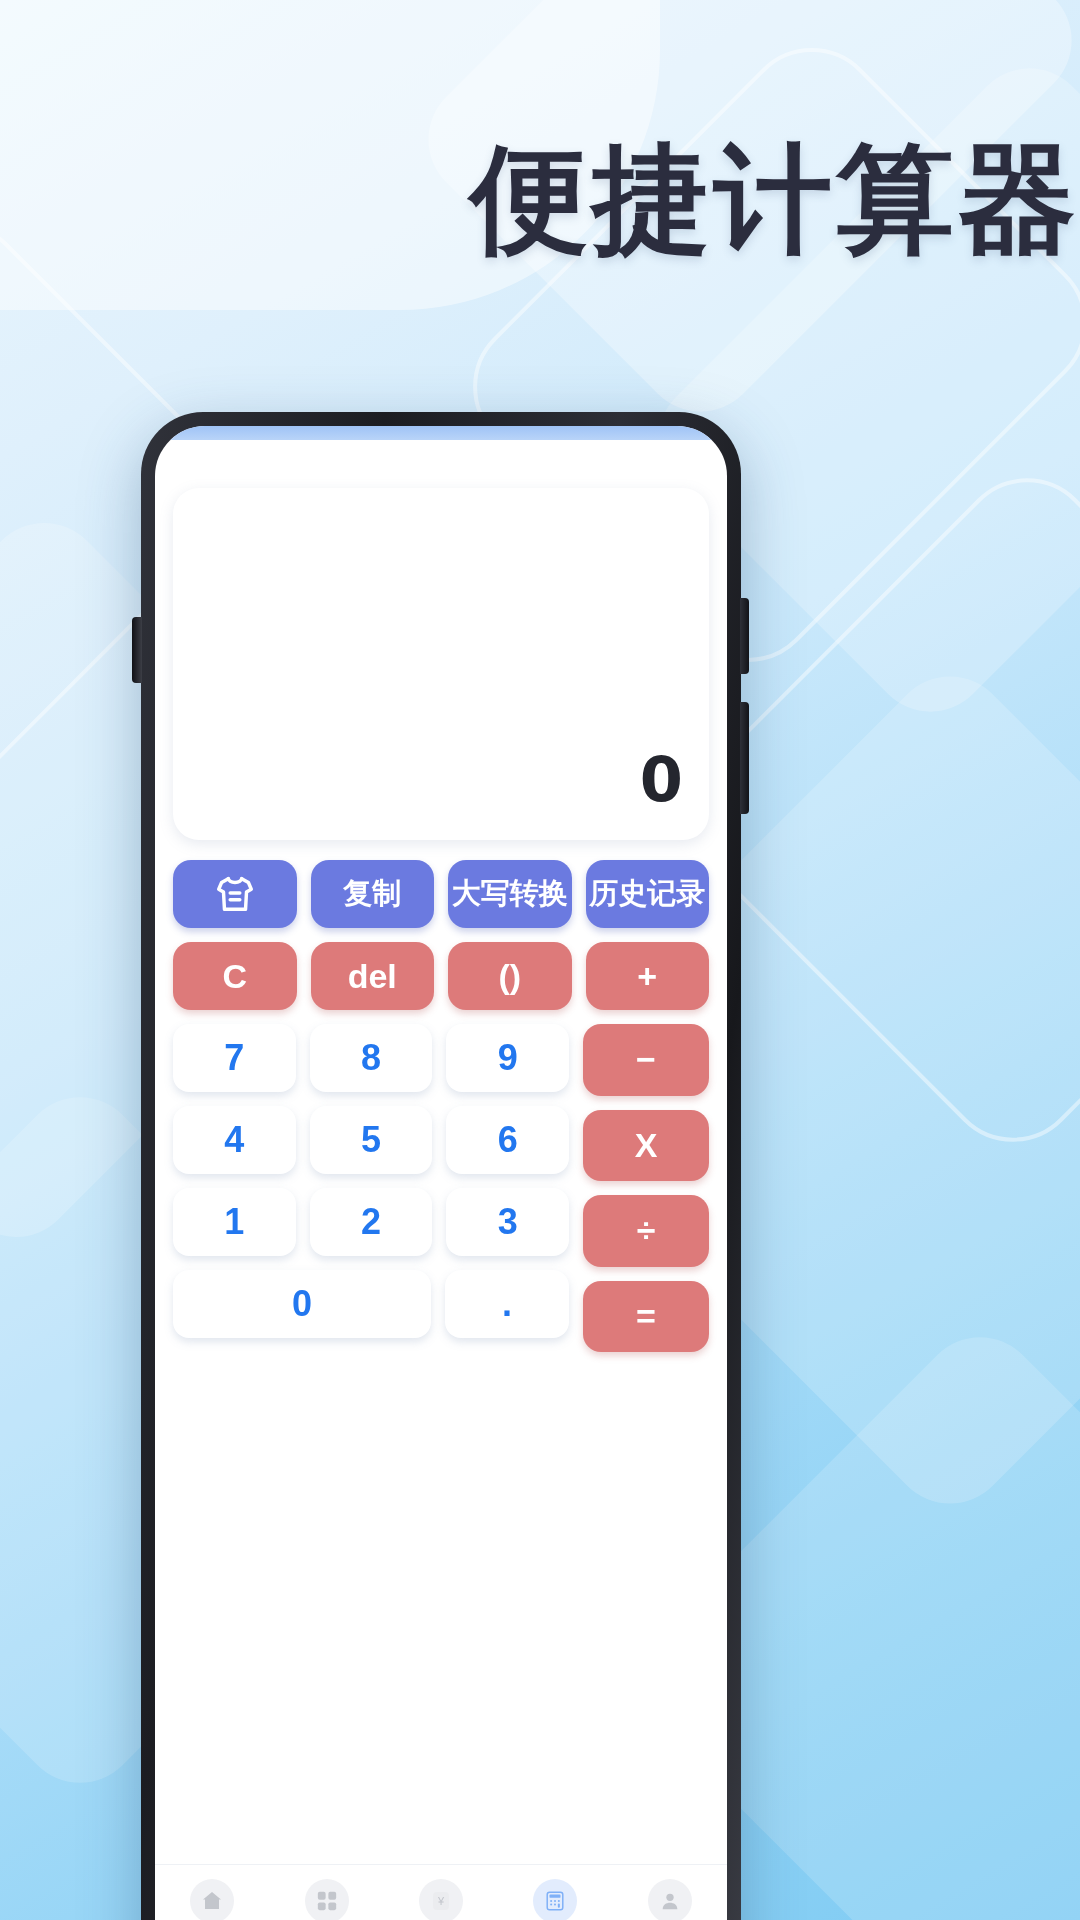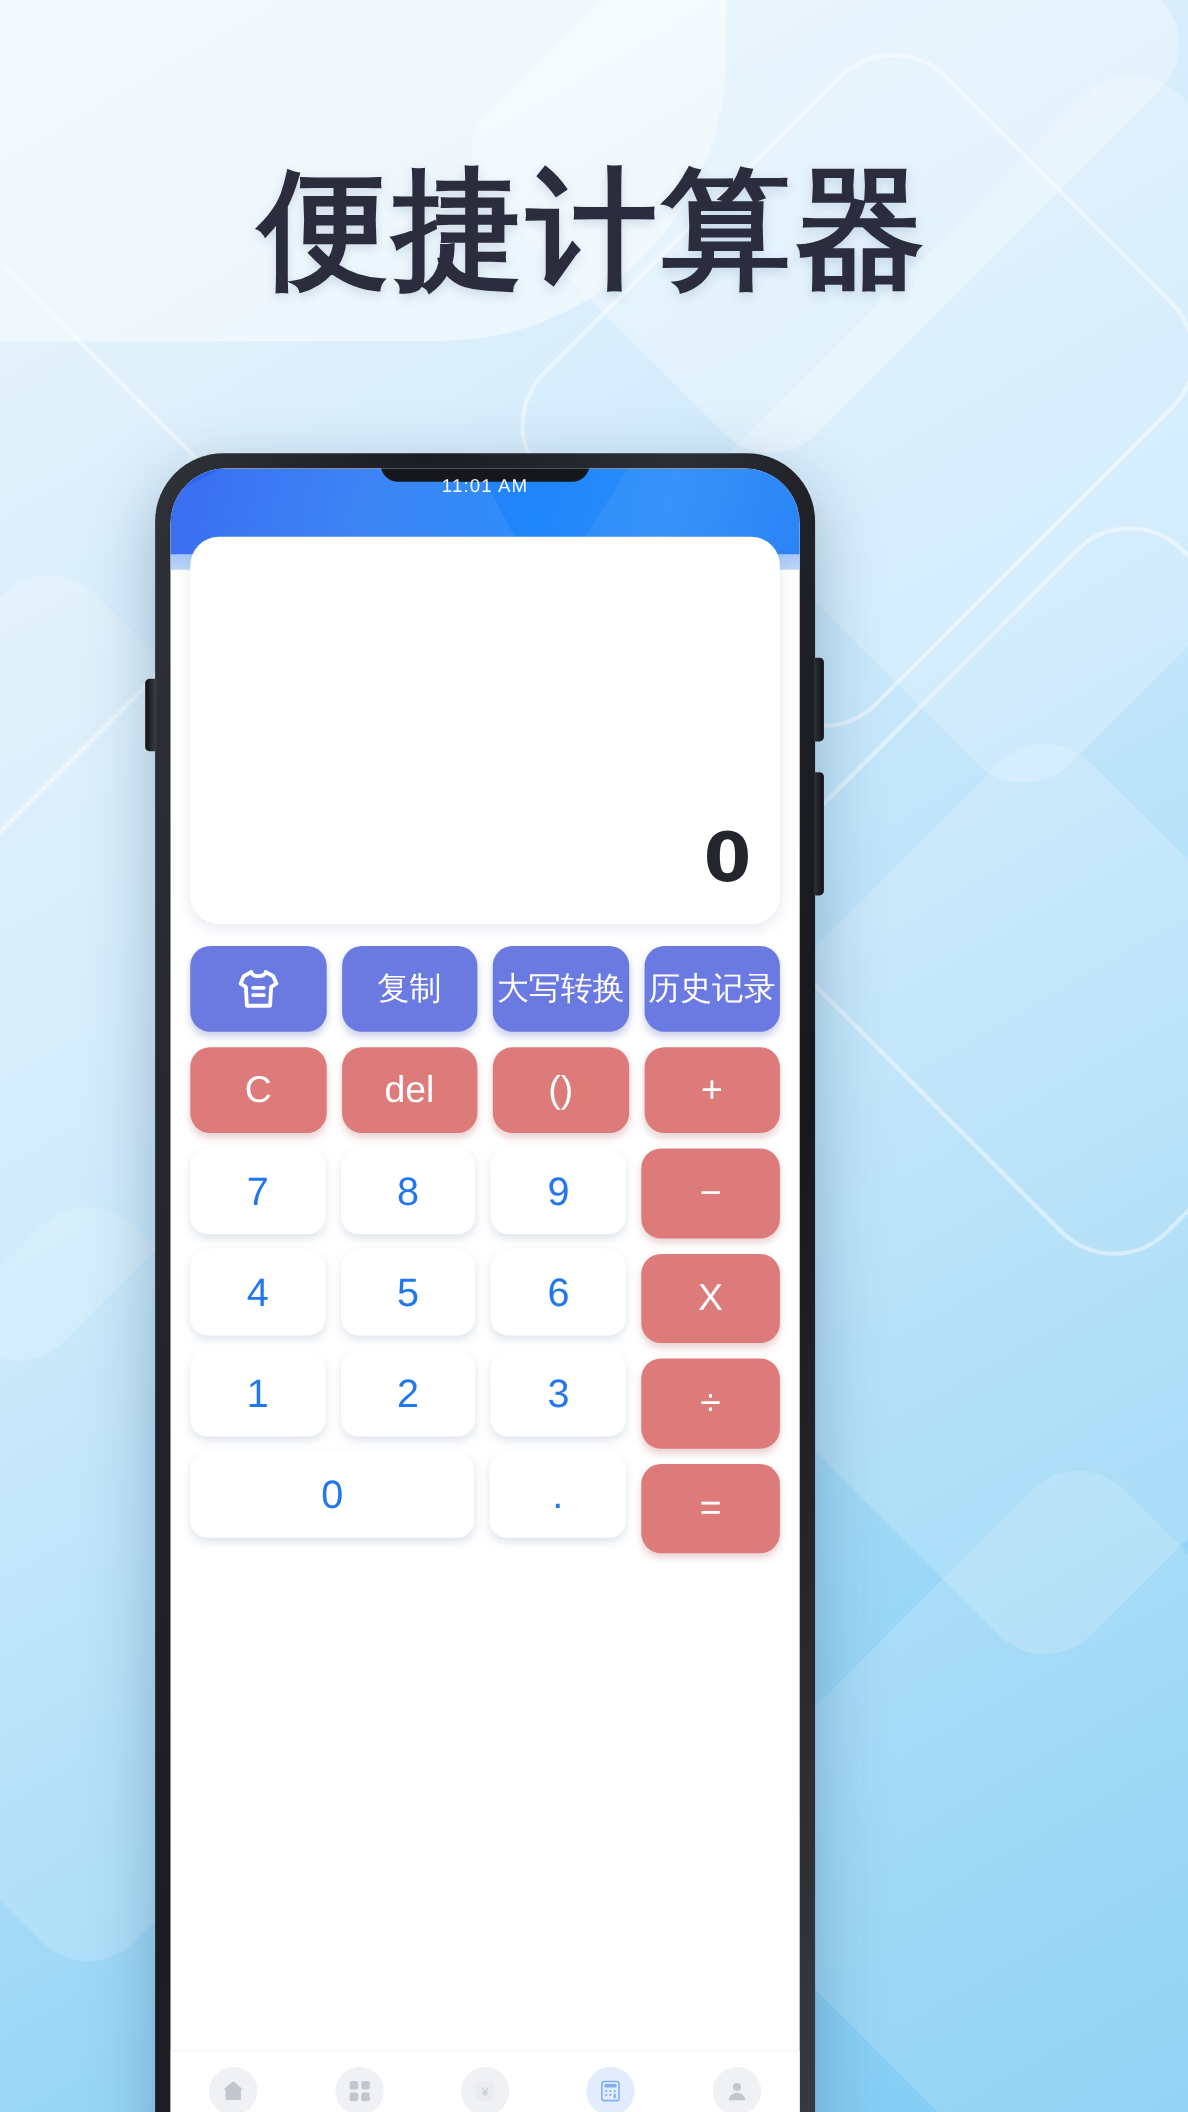--- a/index.html
+++ b/index.html
@@ -34,27 +34,27 @@
   .o3 { left:-300px; top:300px; width:480px; height:430px; }
   .blob-top {
     position:absolute; left:-60px; top:-120px; width:720px; height:430px;
     background:rgba(255,255,255,0.46);
     border-radius:0 0 260px 0;
   }
 
   
   .headline {
     position:absolute; left:0; top:150px; width:1080px;
-    text-align:center;
+    text-align:right;
     font-size:118px;
     line-height:1.0;
     font-weight:bold;
     letter-spacing:4px;
     color:#2b2d3e;
-    font-family:Liberation Sans, sans-serif;
+    font-family:Liberation Mono, monospace;
     text-shadow:0 4px 10px rgba(60,90,130,0.18);
     z-index:5;
   }
 
   
   .phone {
     position:absolute; left:141px; top:412px;
     width:600px; height:1560px;
     background:linear-gradient(100deg,#30323a 0%,#1c1d22 28%,#2c2e36 55%,#17181c 80%,#3a3c44 100%);
     border-radius:62px 62px 0 0;
@@ -130,24 +130,24 @@
 
   
   .keypad {
     position:absolute; left:0; top:434px; right:0; bottom:108px;
     padding:0 18px;
   }
   .row { display:flex; gap:14px; margin-bottom:14px; }
 
   .key {
     flex:1;
-    height:78px;
+    height:68px;
     border-radius:16px;
     display:flex; align-items:center; justify-content:center;
-    font-size:30px; font-weight:normal;
+    font-size:30px; font-weight:bold;
     cursor:pointer;
     user-select:none;
   }
   .key.fn {
     background:#6b7ae0;
     color:#ffffff;
     font-size:29px;
     box-shadow:0 4px 7px rgba(90,105,190,0.30);
     border-radius:18px;
   }
@@ -210,26 +210,20 @@
 </div>
 
 <div class="headline">便捷计算器</div>
 
 <div class="phone">
   <div class="btn-r1"></div>
   <div class="btn-r2"></div>
 
   <div class="screen">
 
-    <div class="statusbar">
-      <div class="sheen"></div>
-      <div class="sheen2"></div>
-      <div class="notch"></div>
-      <div class="status-time">11:01 AM</div>
-    </div>
     <div class="statusbar-under"></div>
 
     <div class="display-card">
       <div class="display-expr"></div>
       <div class="display-value">0</div>
     </div>
 
     <div class="keypad">
 
       <div class="row">

